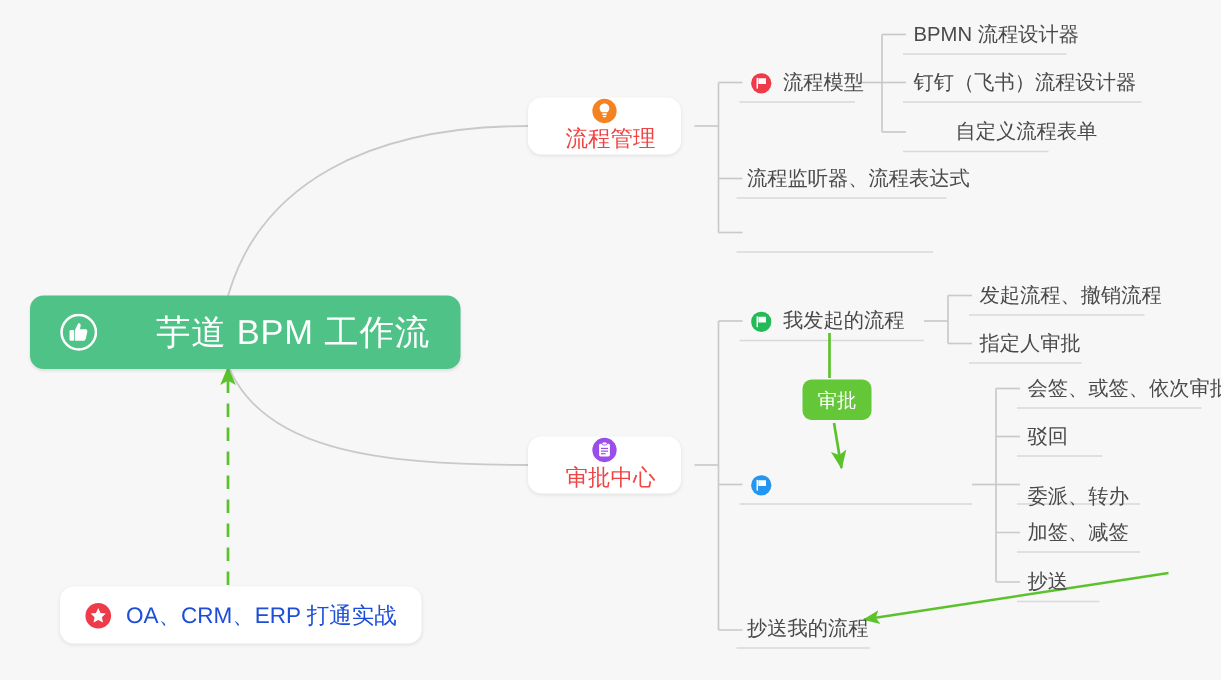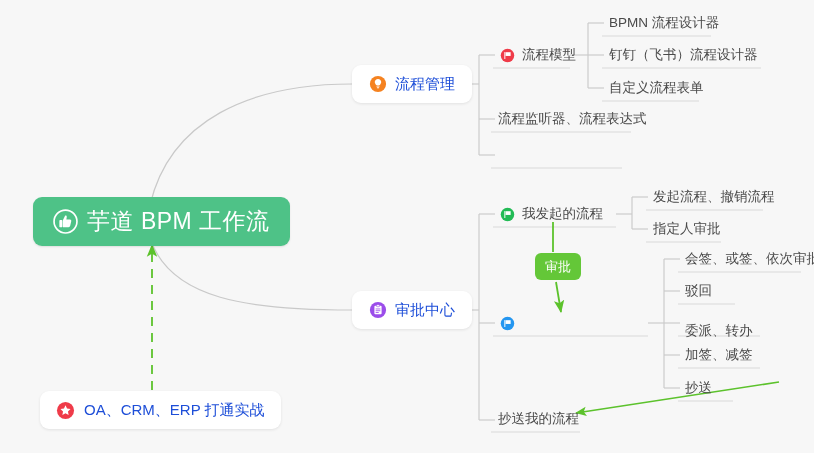--- a/index.html
+++ b/index.html
@@ -52,23 +52,24 @@
     margin-left: 9px;
     letter-spacing: 0.5px;
   }
 
   
   .node-card {
     background: #ffffff;
     border-radius: 9px;
     padding: 0 17px;
     height: 38px;
-    color: #1d4ed8;
+    color: #ef4444;
     font-size: 15px;
     box-shadow: 0 1px 3px rgba(0,0,0,0.09);
+    flex-direction: column;
   }
   .node-card .label { margin-left: 8px; }
 
   
   .node-leaf {
     color: #4a4a4a;
     font-size: 13.5px;
     height: 26px;
     padding: 0 4px 0 5px;
   }
@@ -201,21 +202,21 @@
 
       <line x1="553" y1="222" x2="553" y2="252" stroke="#5cc22c" stroke-width="1.8"></line>
       <line x1="556" y1="282" x2="561" y2="312" stroke="#5cc22c" stroke-width="1.8" marker-end="url(#arrow-green)"></line>
 
       <line x1="779" y1="382" x2="576" y2="413" stroke="#5cc22c" stroke-width="1.6" marker-end="url(#arrow-green)"></line>
 
       <line x1="152" y1="390" x2="152" y2="245" stroke="#5cc22c" stroke-width="1.8" stroke-dasharray="9 7" marker-end="url(#arrow-green-up)"></line>
     </g>
   </svg>
 
-  <div class="node node-root" style="left:33px; top:197px;">
+  <div class="node node-root" style="left:20px; top:197px;gap:30px;">
     <span class="icon">
       <svg width="25" height="25" viewBox="0 0 24 24">
         <circle cx="12" cy="12" r="11" fill="none" stroke="#ffffff" stroke-width="1.6"></circle>
         <path d="M9.6 10.6 L11.6 6.4 C12.6 5.9 13.4 6.6 13.2 7.8 L12.8 10.1 L16.3 10.1 C17.2 10.1 17.7 10.9 17.5 11.7 L16.5 16.1 C16.3 16.9 15.7 17.4 14.9 17.4 L9.6 17.4 Z" fill="#ffffff"></path>
         <rect x="6.1" y="10.5" width="3.0" height="7.0" rx="0.8" fill="#ffffff"></rect>
       </svg>
     </span>
     <span class="label">芋道 BPM 工作流</span>
   </div>
 
@@ -241,21 +242,21 @@
     </span>
     <span class="label">流程模型</span>
   </div>
 
   <div class="node node-leaf no-icon" style="left:604px; top:10px;">
     <span class="label">BPMN 流程设计器</span>
   </div>
   <div class="node node-leaf no-icon" style="left:604px; top:42px;">
     <span class="label">钉钉（飞书）流程设计器</span>
   </div>
-  <div class="node node-leaf no-icon" style="left:604px; top:75px;">
+  <div class="node node-leaf no-icon" style="left:632px; top:75px;">
     <span class="label">自定义流程表单</span>
   </div>
 
   <div class="node node-leaf no-icon" style="left:493px; top:106px;">
     <span class="label">流程监听器、流程表达式</span>
   </div>
 
   <div class="node node-card" style="left:352px; top:291px;">
     <span class="icon">
       <svg width="18" height="18" viewBox="0 0 20 20">

